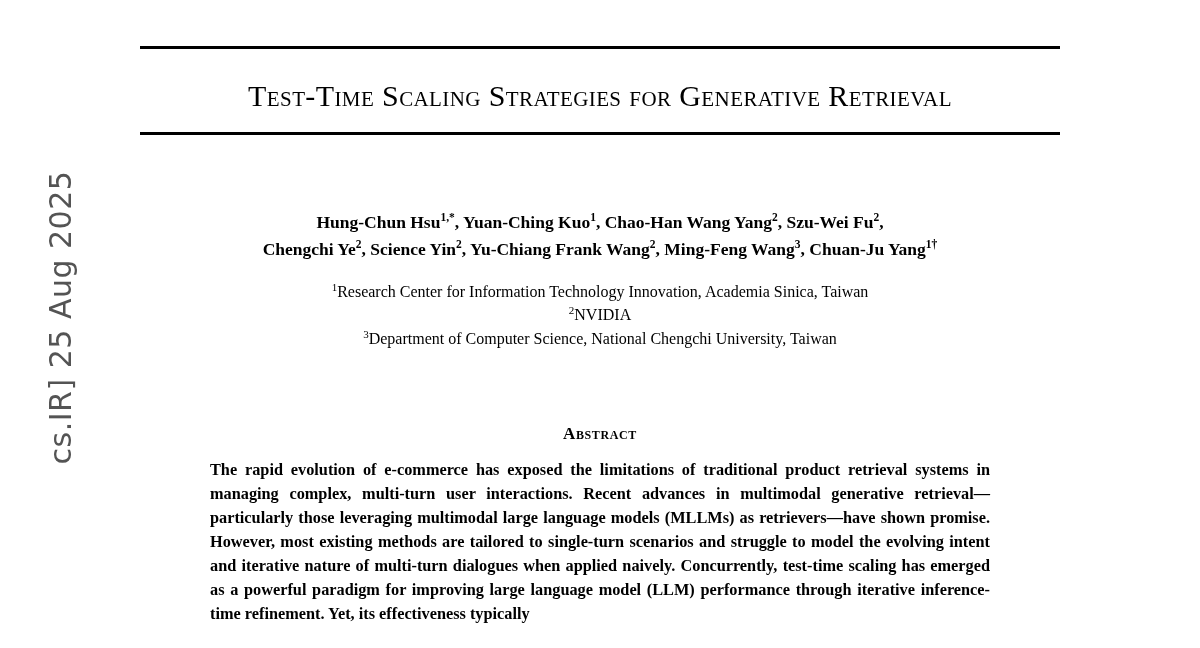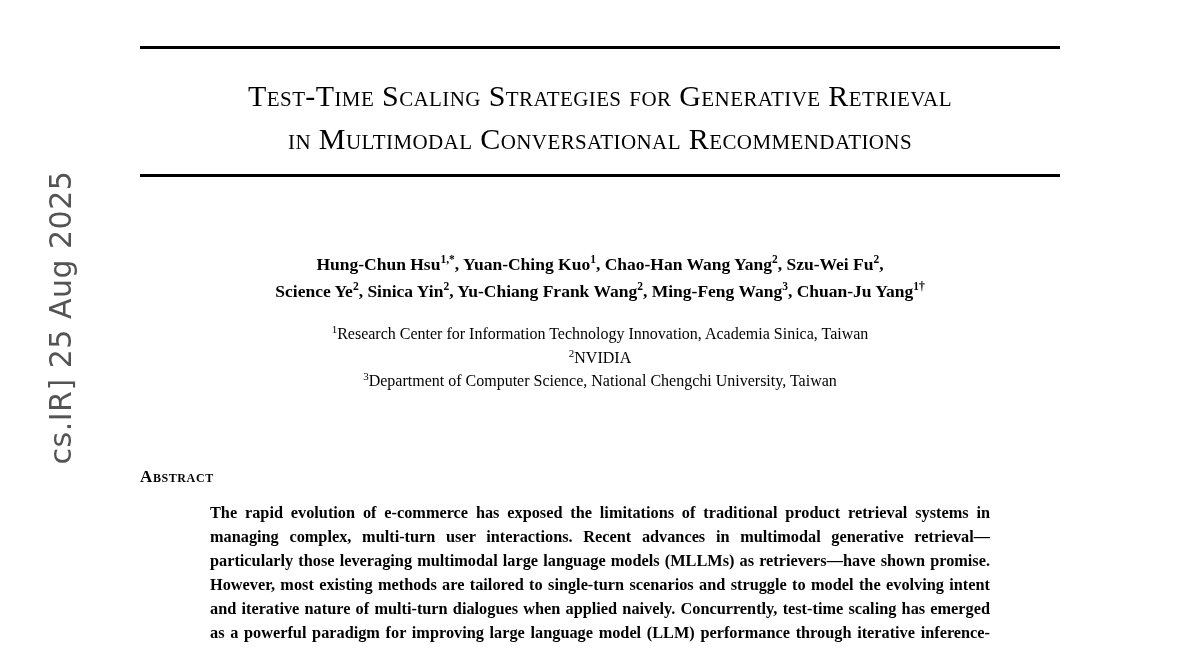--- a/index.html
+++ b/index.html
@@ -82,20 +82,21 @@
     margin-top: 17px;
     text-align: center;
     font-size: 16px;
     line-height: 1.45;
     font-family: Liberation Serif, serif;
   }
   .affils sup { font-size: 11px; vertical-align: super; }
 
   .abstract-head {
     margin-top: 74px;
+    text-align: center;
     font-size: 17px;
     font-variant: small-caps;
     font-weight: bold;
     letter-spacing: 0.6px;
   }
 
   .abstract-body {
     margin: 14px auto 0 auto;
     width: 780px;
     font-size: 16.3px;
@@ -112,35 +113,34 @@
 <div class="arxiv-stamp">
   <div class="stamp-text">cs.IR]  25 Aug 2025</div>
 </div>
 
 <div class="page">
 
   <div class="rule-top"></div>
 
   <h1 class="title">
     <span>Test-Time Scaling Strategies for Generative Retrieval</span><br>
-    <span>in Multimodal Conversational Recommendations</span>
   </h1>
 
   <div class="rule-bottom"></div>
 
   <div class="authors">
     <div>
       <span>Hung-Chun Hsu</span><sup>1,*</sup>,
       <span>Yuan-Ching Kuo</span><sup>1</sup>,
       <span>Chao-Han Wang Yang</span><sup>2</sup>,
       <span>Szu-Wei Fu</span><sup>2</sup>,
     </div>
     <div>
-      <span>Science Ye</span><sup>2</sup>,
-      <span>Sinica Yin</span><sup>2</sup>,
+      <span>Chengchi Ye</span><sup>2</sup>,
+      <span>Science Yin</span><sup>2</sup>,
       <span>Yu-Chiang Frank Wang</span><sup>2</sup>,
       <span>Ming-Feng Wang</span><sup>3</sup>,
       <span>Chuan-Ju Yang</span><sup>1†</sup>
     </div>
   </div>
 
   <div class="affils">
     <div>
       <sup>1</sup><span>Research Center for Information Technology Innovation, Academia Sinica, Taiwan</span>
     </div>

